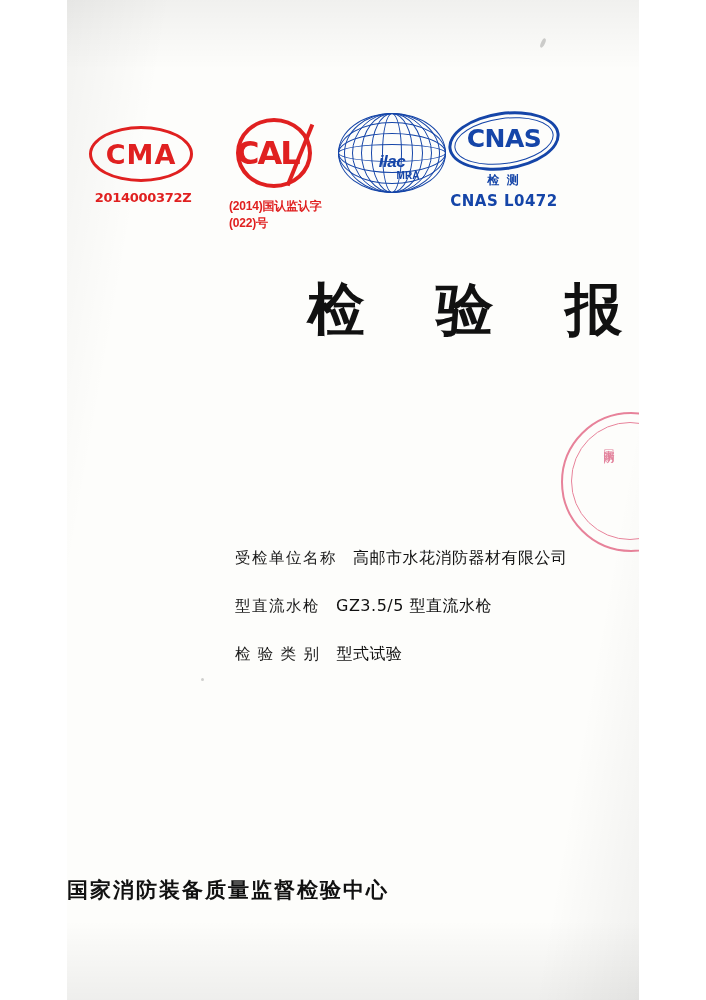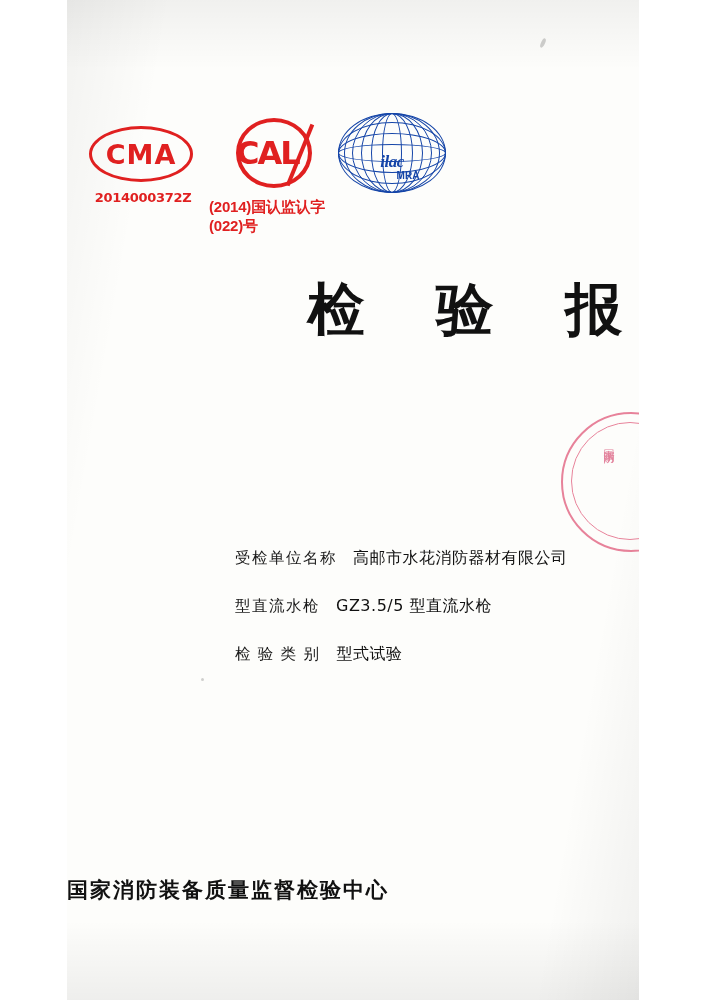--- a/index.html
+++ b/index.html
@@ -118,24 +118,25 @@
     position: absolute;
     left: 62px;
     top: 4px;
     width: 4px;
     height: 66px;
     background: #e02020;
     transform: rotate(22deg);
   }
   .cal-code {
     margin-top: 10px;
-    font-size: 15px;
+    font-size: 12px;
     font-weight: bold;
     color: #e02020;
     letter-spacing: -0.2px;
+    margin-left: 20px;
   }
 
   
   .ilac {
     position: absolute;
     left: 264px;
     top: 6px;
     width: 122px;
     text-align: center;
   }
@@ -156,21 +157,21 @@
   }
   .ilac-text {
     position: absolute;
     left: 0;
     top: 42px;
     width: 114px;
     font-size: 17px;
     font-weight: bold;
     font-style: italic;
     color: #1545a8;
-    font-family: Liberation Serif, serif;
+    font-family: Liberation Sans, sans-serif;
     letter-spacing: -0.5px;
   }
   .ilac-sub {
     position: absolute;
     left: 16px;
     top: 60px;
     width: 114px;
     font-size: 10px;
     font-weight: bold;
     color: #1545a8;
@@ -391,20 +392,29 @@
         <div class="arc" style="width:42px;height:80px;"></div>
         <div class="arc" style="width:20px;height:80px;"></div>
         <div class="arc" style="width:108px;height:62px;"></div>
         <div class="arc" style="width:108px;height:40px;"></div>
         <div class="arc" style="width:108px;height:18px;"></div>
         <div class="ilac-text">ilac</div>
         <div class="ilac-sub">MRA</div>
       </div>
     </div>
 
+    <div class="cnas">
+      <div class="cnas-oval">
+        <div class="o1"></div>
+        <div class="o2"></div>
+        <div class="txt">CNAS</div>
+      </div>
+      <div class="cnas-cn">检 测</div>
+      <div class="cnas-code">CNAS L0472</div>
+    </div>
 
 
   </div>
 
   <div class="doc-title">检 验 报 告</div>
 
   <div class="fields">
 
     <div class="field-row">
       <div class="field-label">受检单位名称</div>

